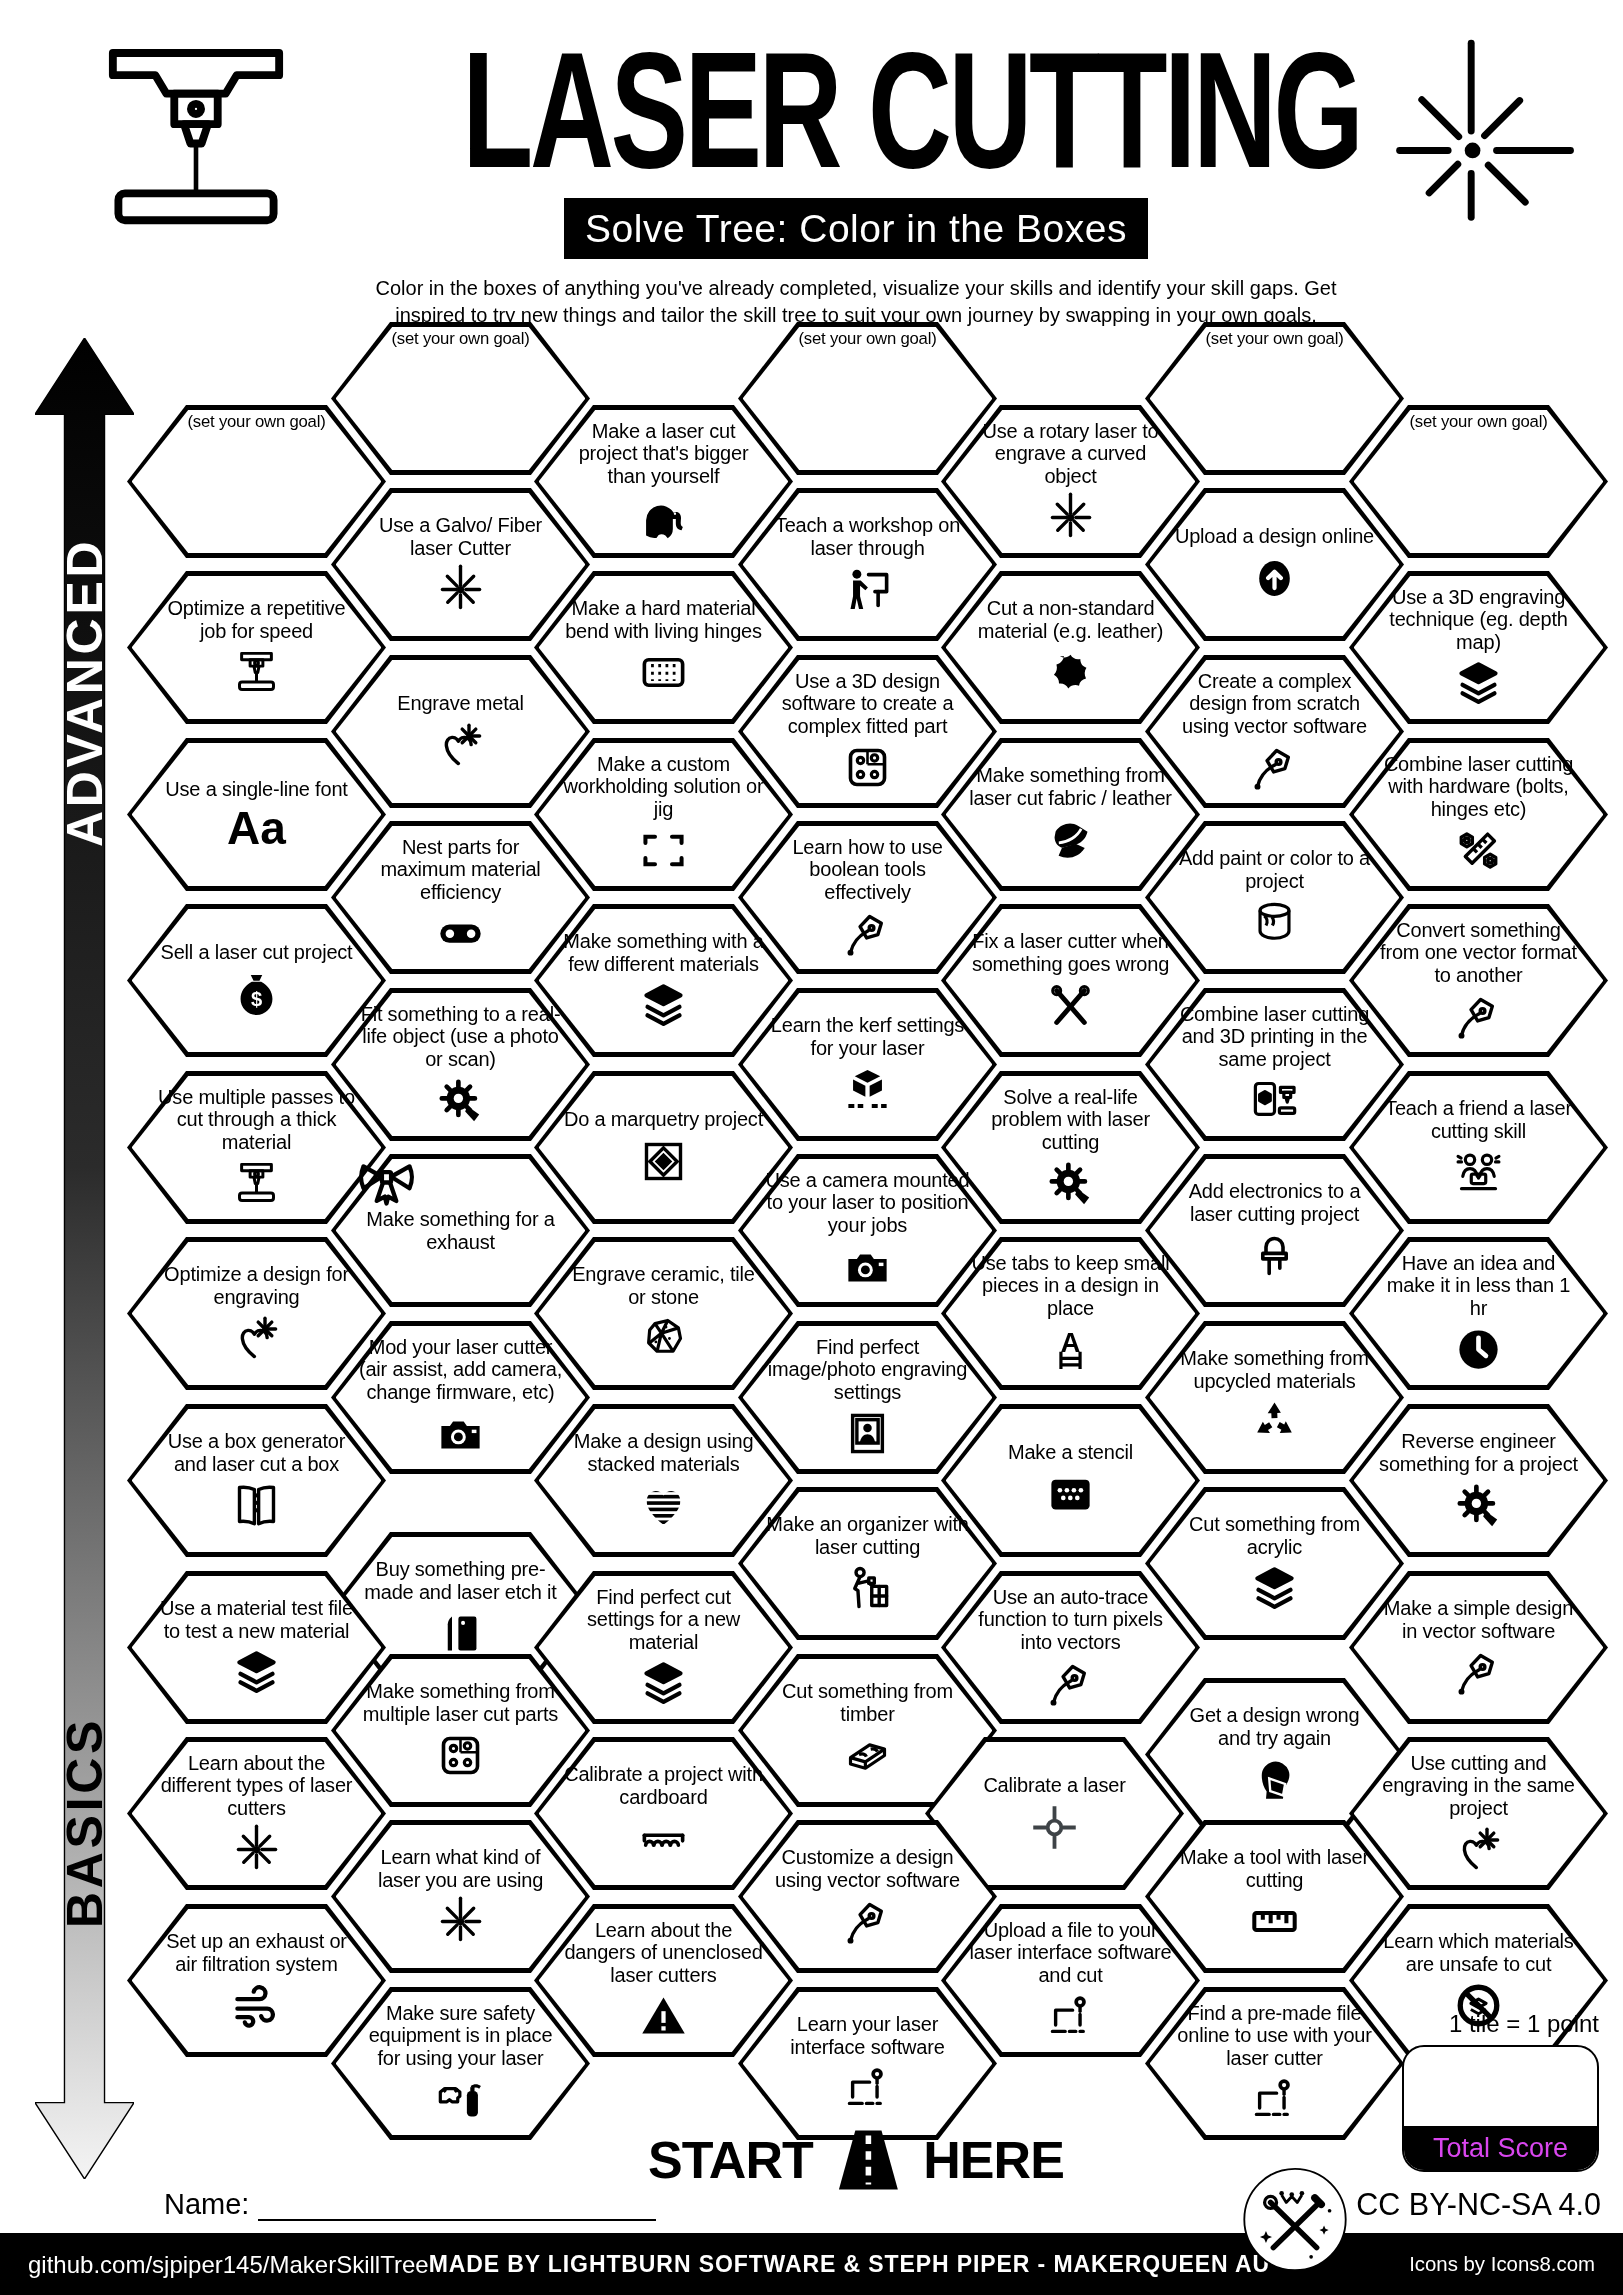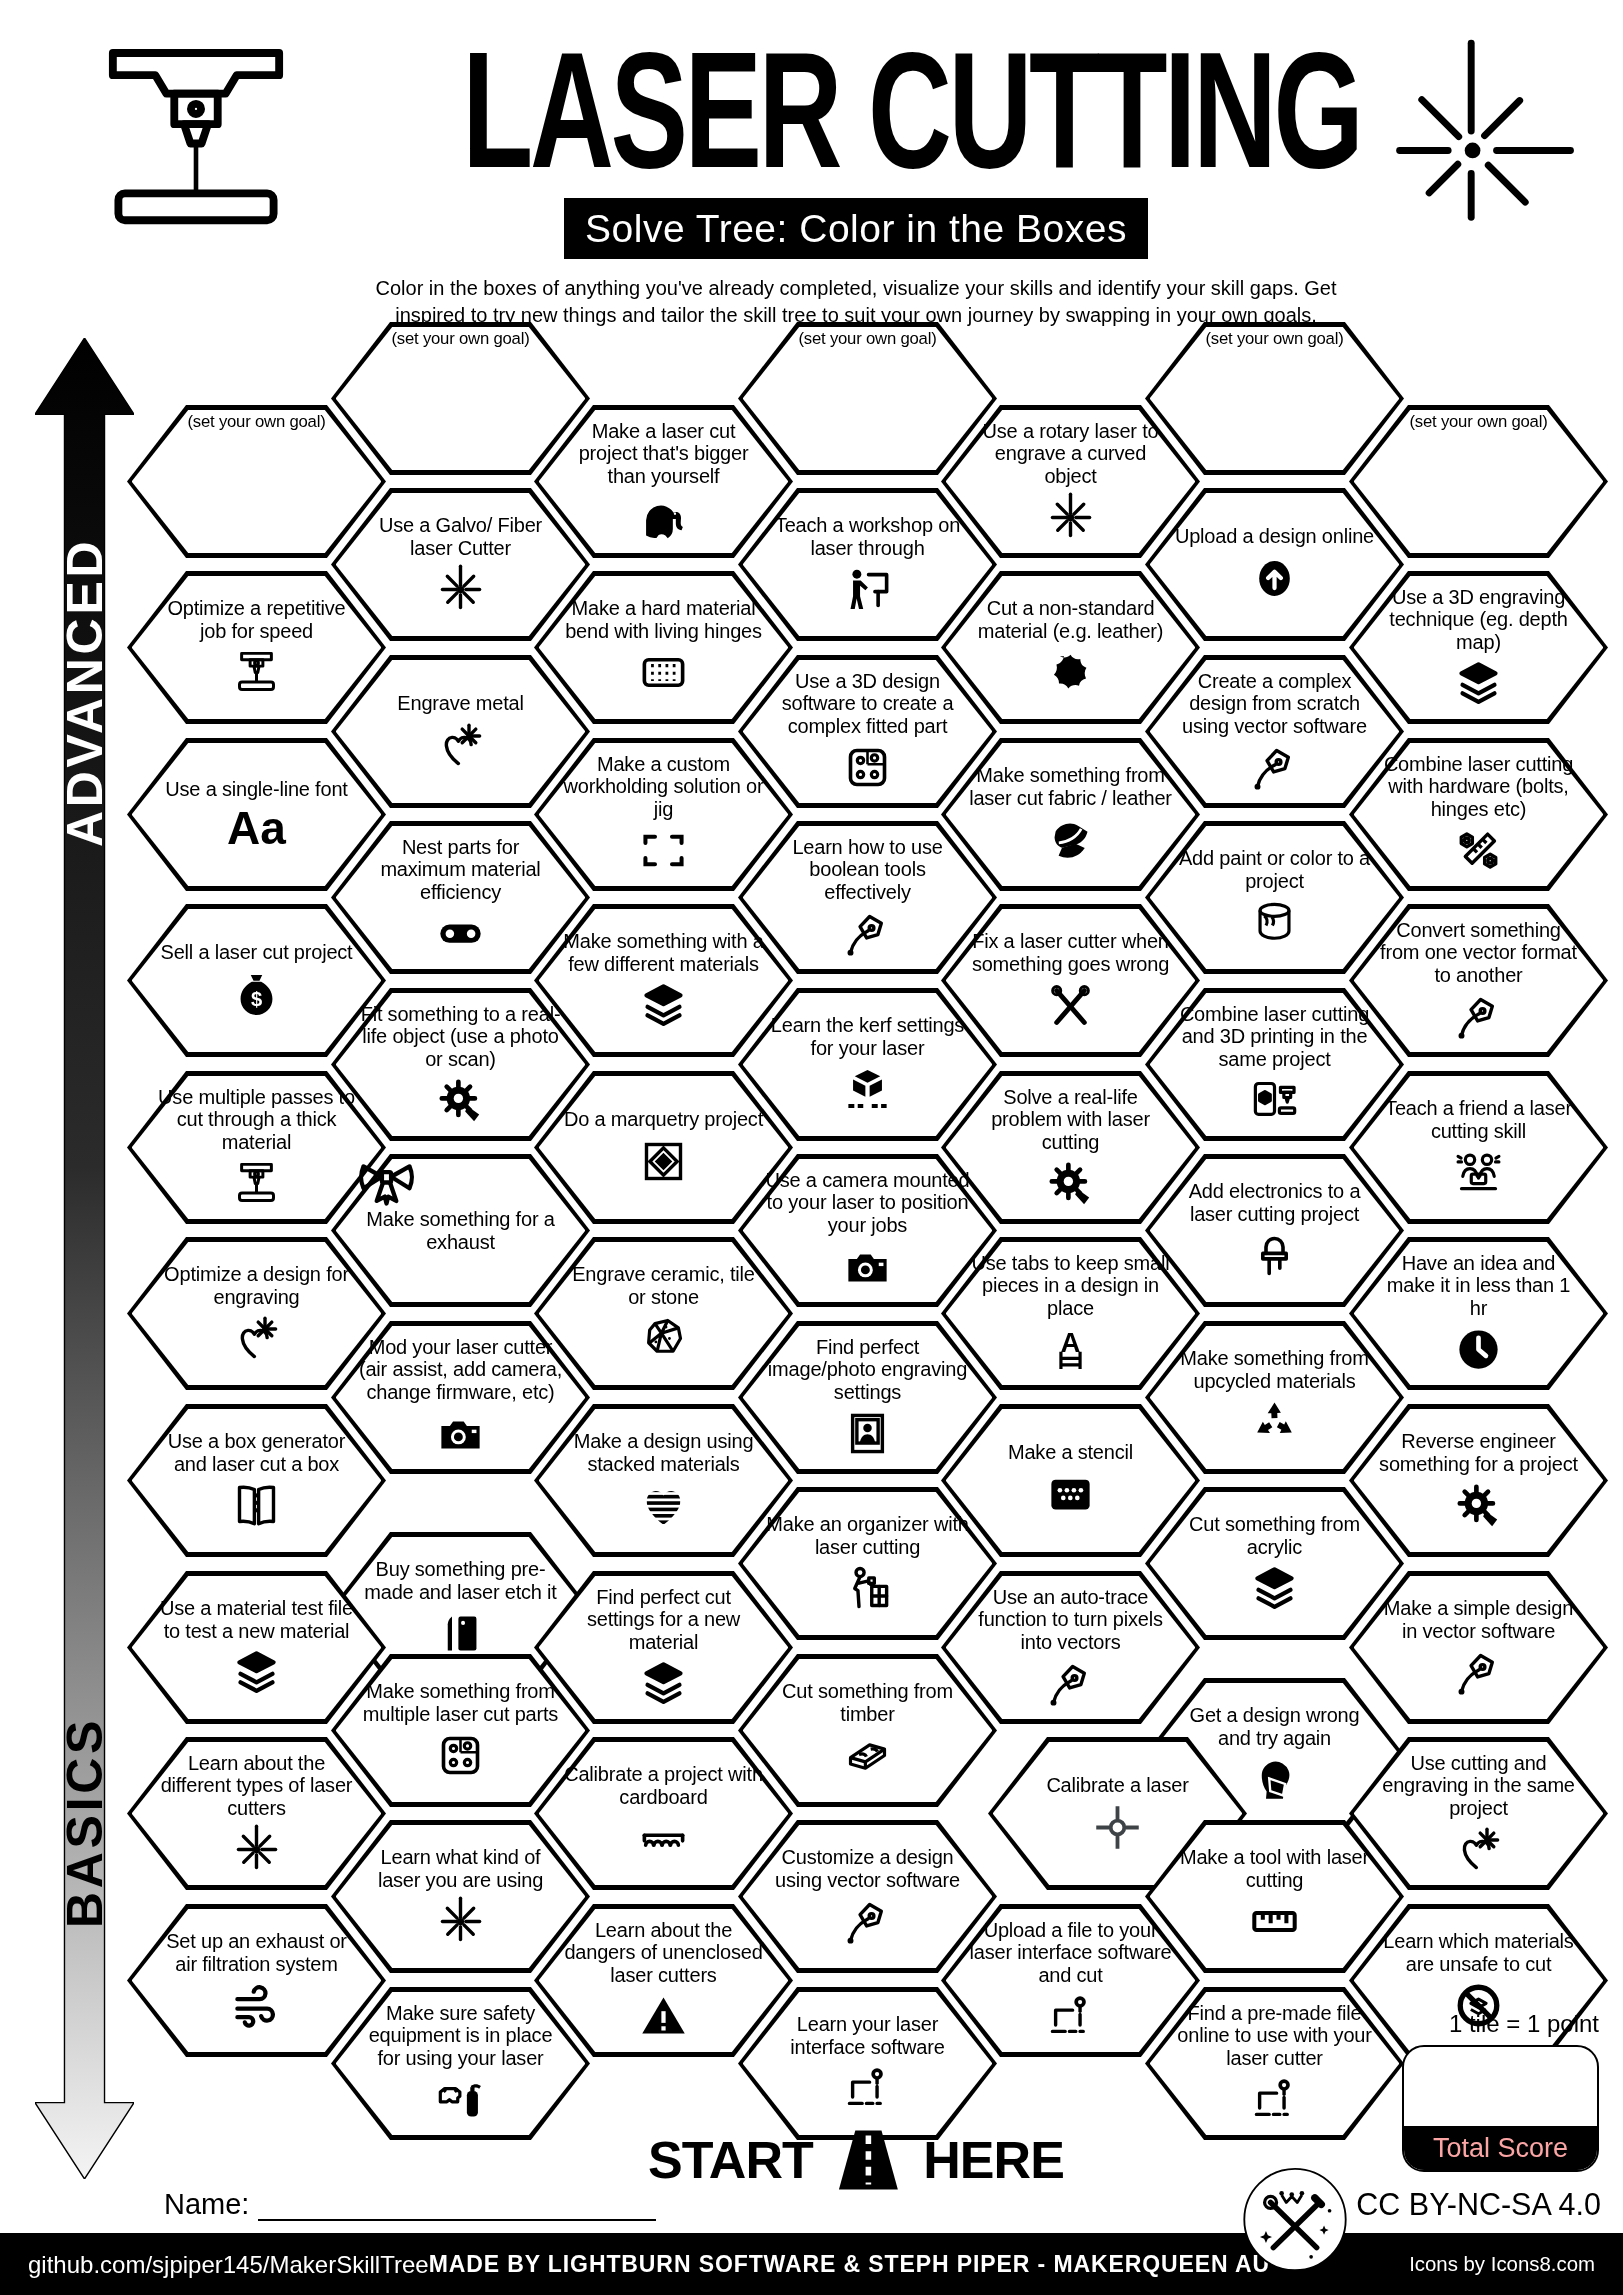--- a/index.html
+++ b/index.html
@@ -42,21 +42,21 @@
 
   
   #start-here{position:absolute;left:648px;top:2124px;width:416px;display:flex;align-items:center;
               justify-content:center;gap:15.7px;font-size:52px;font-weight:bold;letter-spacing:-0.9px}
   #road-icon{width:86px;height:72px}
   #name-row{position:absolute;left:164px;top:2188px;font-size:29px;display:flex;align-items:flex-end;gap:8.3px}
   .name-line{display:inline-block;width:398px;height:26px;border-bottom:2.3px solid #000}
   #tile-note{position:absolute;left:1402px;top:2010px;width:197px;text-align:right;font-size:24px}
   #score-box{position:absolute;left:1402px;top:2045px;width:197px;height:127px;background:#fff;
              border:2.8px solid #000;border-radius:22px;overflow:hidden;box-sizing:border-box}
-  #score-bar{position:absolute;left:0;right:0;bottom:0;height:44px;background:#000;color:#fca5a5;
+  #score-bar{position:absolute;left:0;right:0;bottom:0;height:44px;background:#000;color:#d946ef;
              font-size:27px;display:flex;align-items:center;justify-content:center}
   #license{position:absolute;left:1342px;top:2187px;width:259px;text-align:right;font-size:30.5px;font-weight:500}
   #mq-logo{position:absolute;left:1242px;top:2165px;width:106px;height:109px;z-index:3}
 
   
   #footer-bar{position:absolute;left:0;top:2233px;width:1623px;height:63px;background:#000;color:#fff;
               display:flex;align-items:center;padding:0 28px;box-sizing:border-box;z-index:2}
   #footer-bar .fl{flex:1;font-size:24px;text-align:center}
   #footer-bar .fc{flex:0 0 auto;font-size:23px;font-weight:600;letter-spacing:0.9px;text-align:center}
   #footer-bar .fr{flex:1;font-size:20.4px;text-align:right}
@@ -1071,21 +1071,21 @@
     <div class="hex" style="left: 534px; top: 1737px;">
       <div class="hex-border"></div>
       <div class="hex-fill"></div>
       <div class="hex-content">
         <div class="hex-label">Calibrate a project with cardboard</div>
         <svg viewBox="0 0 24 24" class="hex-icon">
           <use href="#i-cardboard"></use>
         </svg>
       </div>
     </div>
-    <div class="hex" style="left: 988px; top: 1737px;">
+    <div class="hex" style="left: 925px; top: 1737px;">
       <div class="hex-border"></div>
       <div class="hex-fill"></div>
       <div class="hex-content">
         <div class="hex-label">Calibrate a laser</div>
         <svg viewBox="0 0 24 24" class="hex-icon">
           <use href="#i-crosshair"></use>
         </svg>
       </div>
     </div>
     <div class="hex" style="left: 1349px; top: 1737px;">

